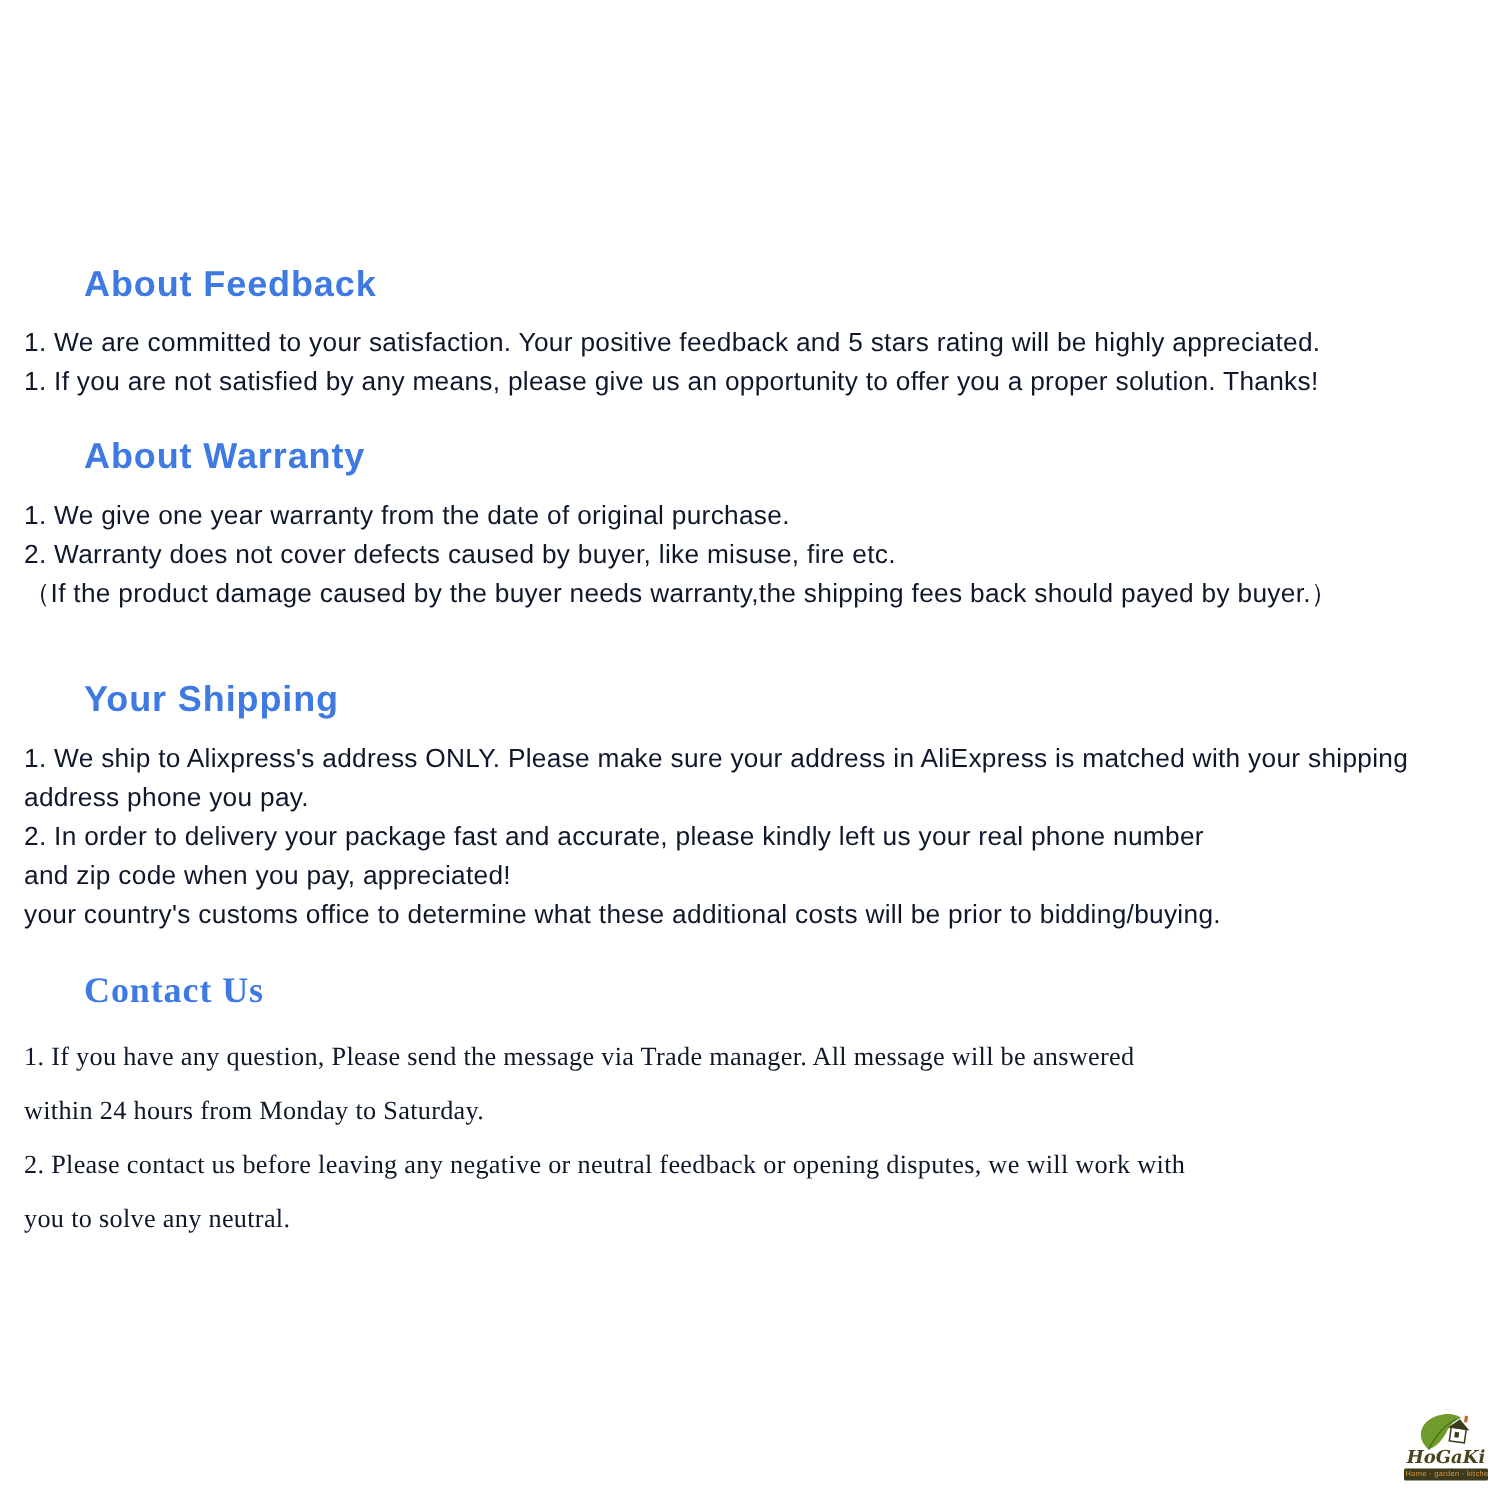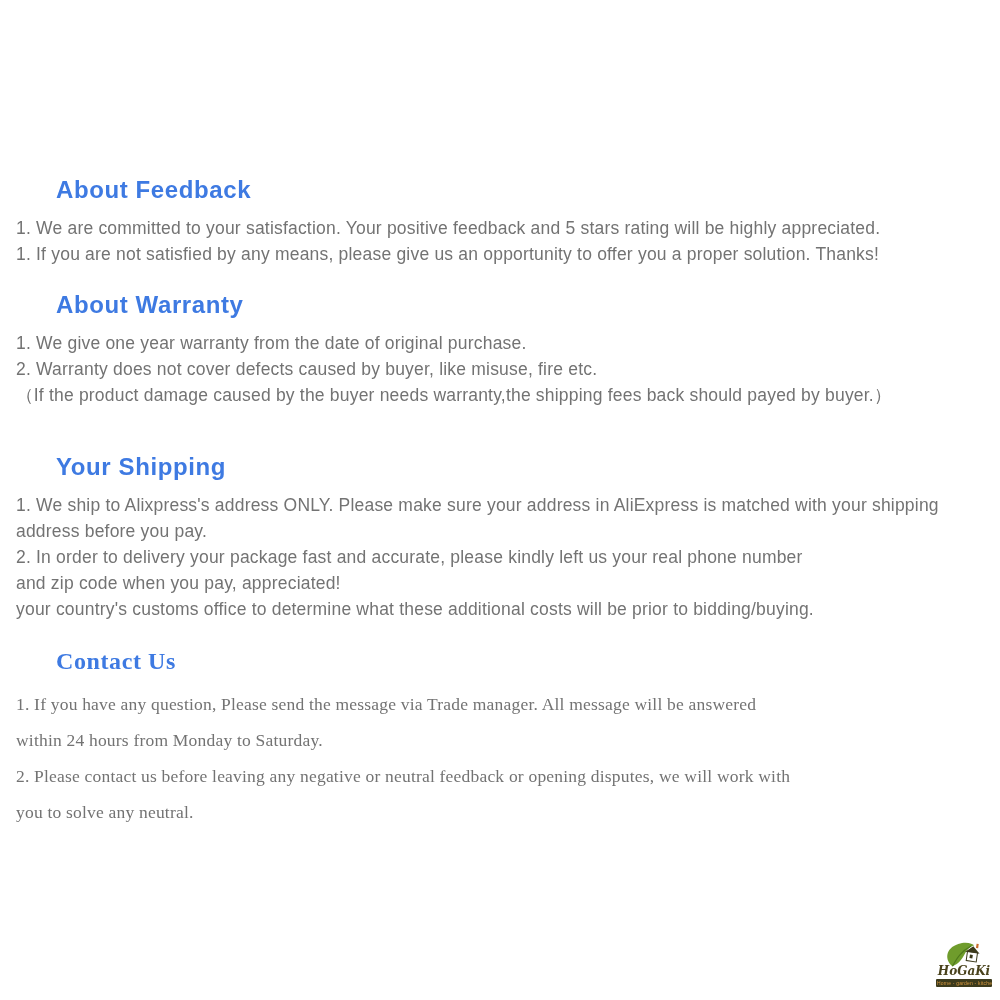--- a/index.html
+++ b/index.html
@@ -20,21 +20,21 @@
     font-size: 24px;
     font-weight: bold;
     letter-spacing: 0.6px;
     color: #3e7ae2;
     line-height: 1;
     margin-bottom: 13px;
     margin-left: 40px;
   }
   .section .body-line {
     font-size: 17.5px;
-    color: #737373;
+    color: #0f172a;
     line-height: 26px;
     letter-spacing: 0.2px;
     white-space: nowrap;
   }
   .section.wide-lines .body-line {
     line-height: 36px;
   }
   #sec-warranty { margin-top: 26px; }
   #sec-shipping { margin-top: 47px; }
   #sec-contact  { margin-top: 27px; font-family: Liberation Serif, serif; }
@@ -87,21 +87,21 @@
   <div class="section" id="sec-warranty">
     <h2>About Warranty</h2>
     <div class="body-line">1. We give one year warranty from the date of original purchase.</div>
     <div class="body-line">2. Warranty does not cover defects caused by buyer, like misuse, fire etc.</div>
     <div class="body-line">（If the product damage caused by the buyer needs warranty,the shipping fees back should payed by buyer.）</div>
   </div>
 
   <div class="section" id="sec-shipping">
     <h2>Your Shipping</h2>
     <div class="body-line">1. We ship to Alixpress's address ONLY. Please make sure your address in AliExpress  is matched with your shipping</div>
-    <div class="body-line">address before you pay.</div>
+    <div class="body-line">address phone you pay.</div>
     <div class="body-line">2. In order to delivery your package fast and accurate, please kindly left us your real phone number</div>
     <div class="body-line">and zip code when you pay, appreciated!</div>
     <div class="body-line">your country's customs office to determine what these additional costs will be prior to bidding/buying.</div>
   </div>
 
   <div class="section wide-lines" id="sec-contact">
     <h2>Contact Us</h2>
     <div class="body-line">1. If you have any question, Please send the message via Trade manager.  All message will be answered</div>
     <div class="body-line">within 24 hours from Monday to Saturday.</div>
     <div class="body-line">2. Please contact us before leaving any negative or neutral feedback or opening disputes, we will work with</div>

